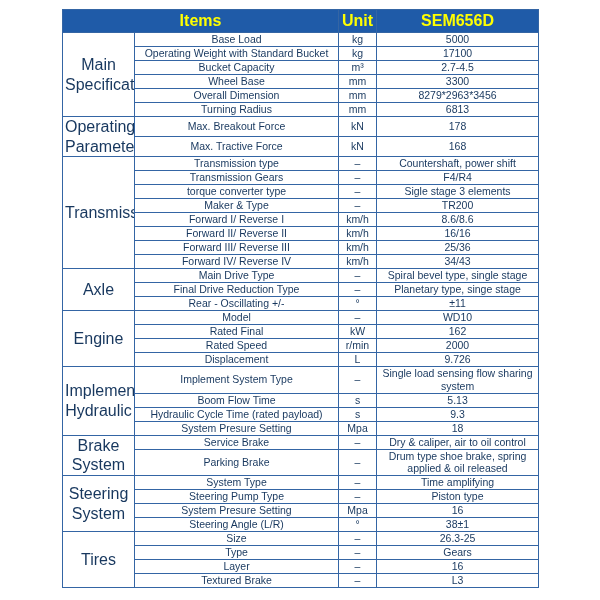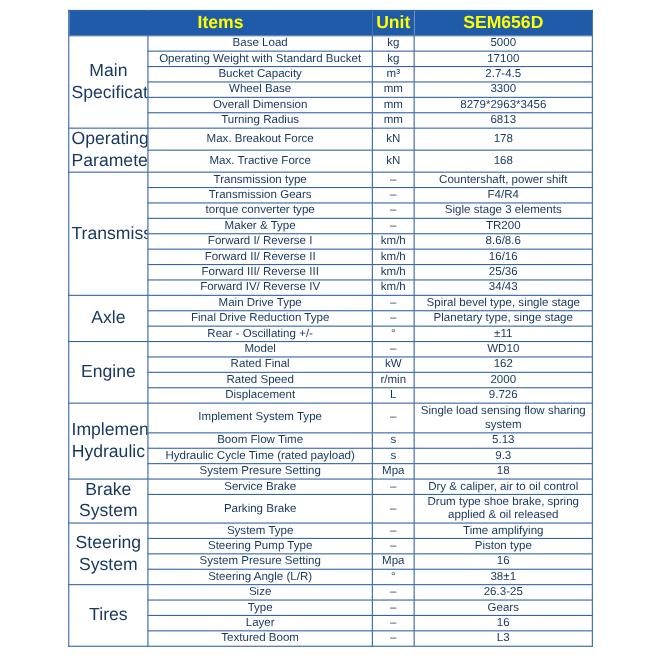--- a/index.html
+++ b/index.html
@@ -246,19 +246,19 @@
           <td class="item-cell">Type</td>
           <td class="unit-cell">–</td>
           <td class="value-cell">Gears</td>
         </tr>
         <tr>
           <td class="item-cell">Layer</td>
           <td class="unit-cell">–</td>
           <td class="value-cell">16</td>
         </tr>
         <tr>
-          <td class="item-cell">Textured Boom</td>
+          <td class="item-cell">Textured Brake</td>
           <td class="unit-cell">–</td>
           <td class="value-cell">L3</td>
         </tr>
       </tbody>
   </table>
 </div>
 
 </body></html>

